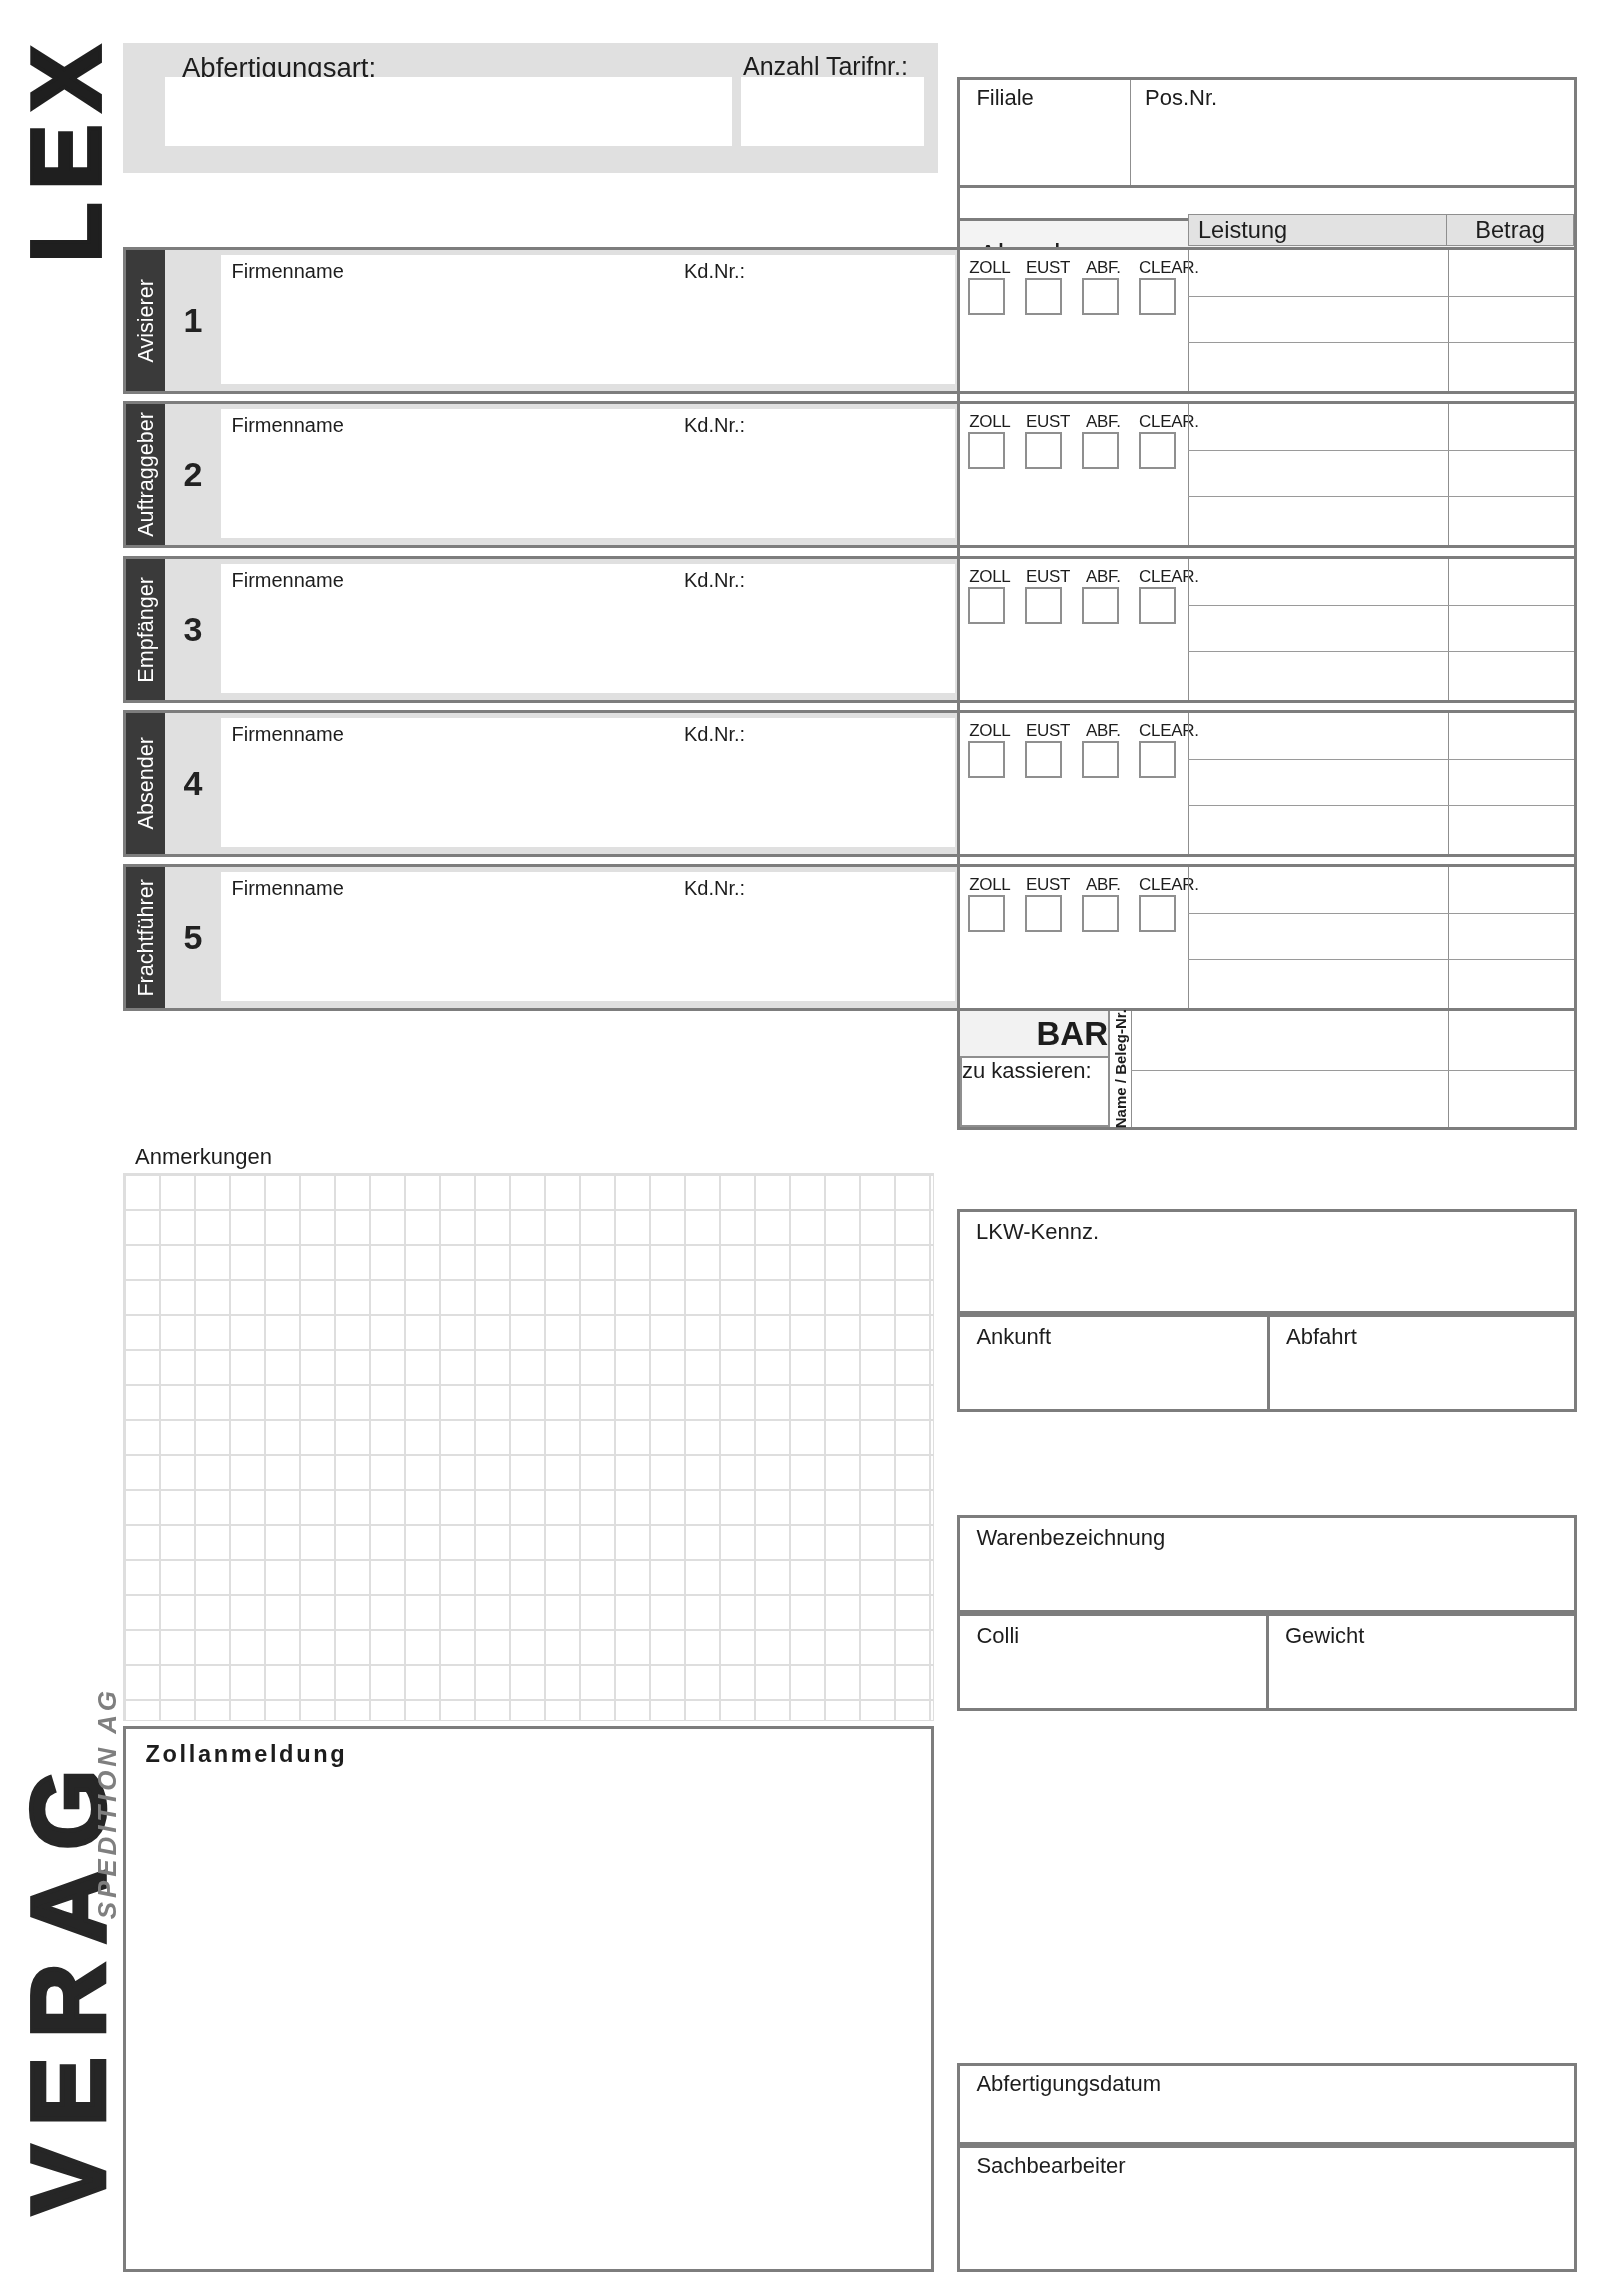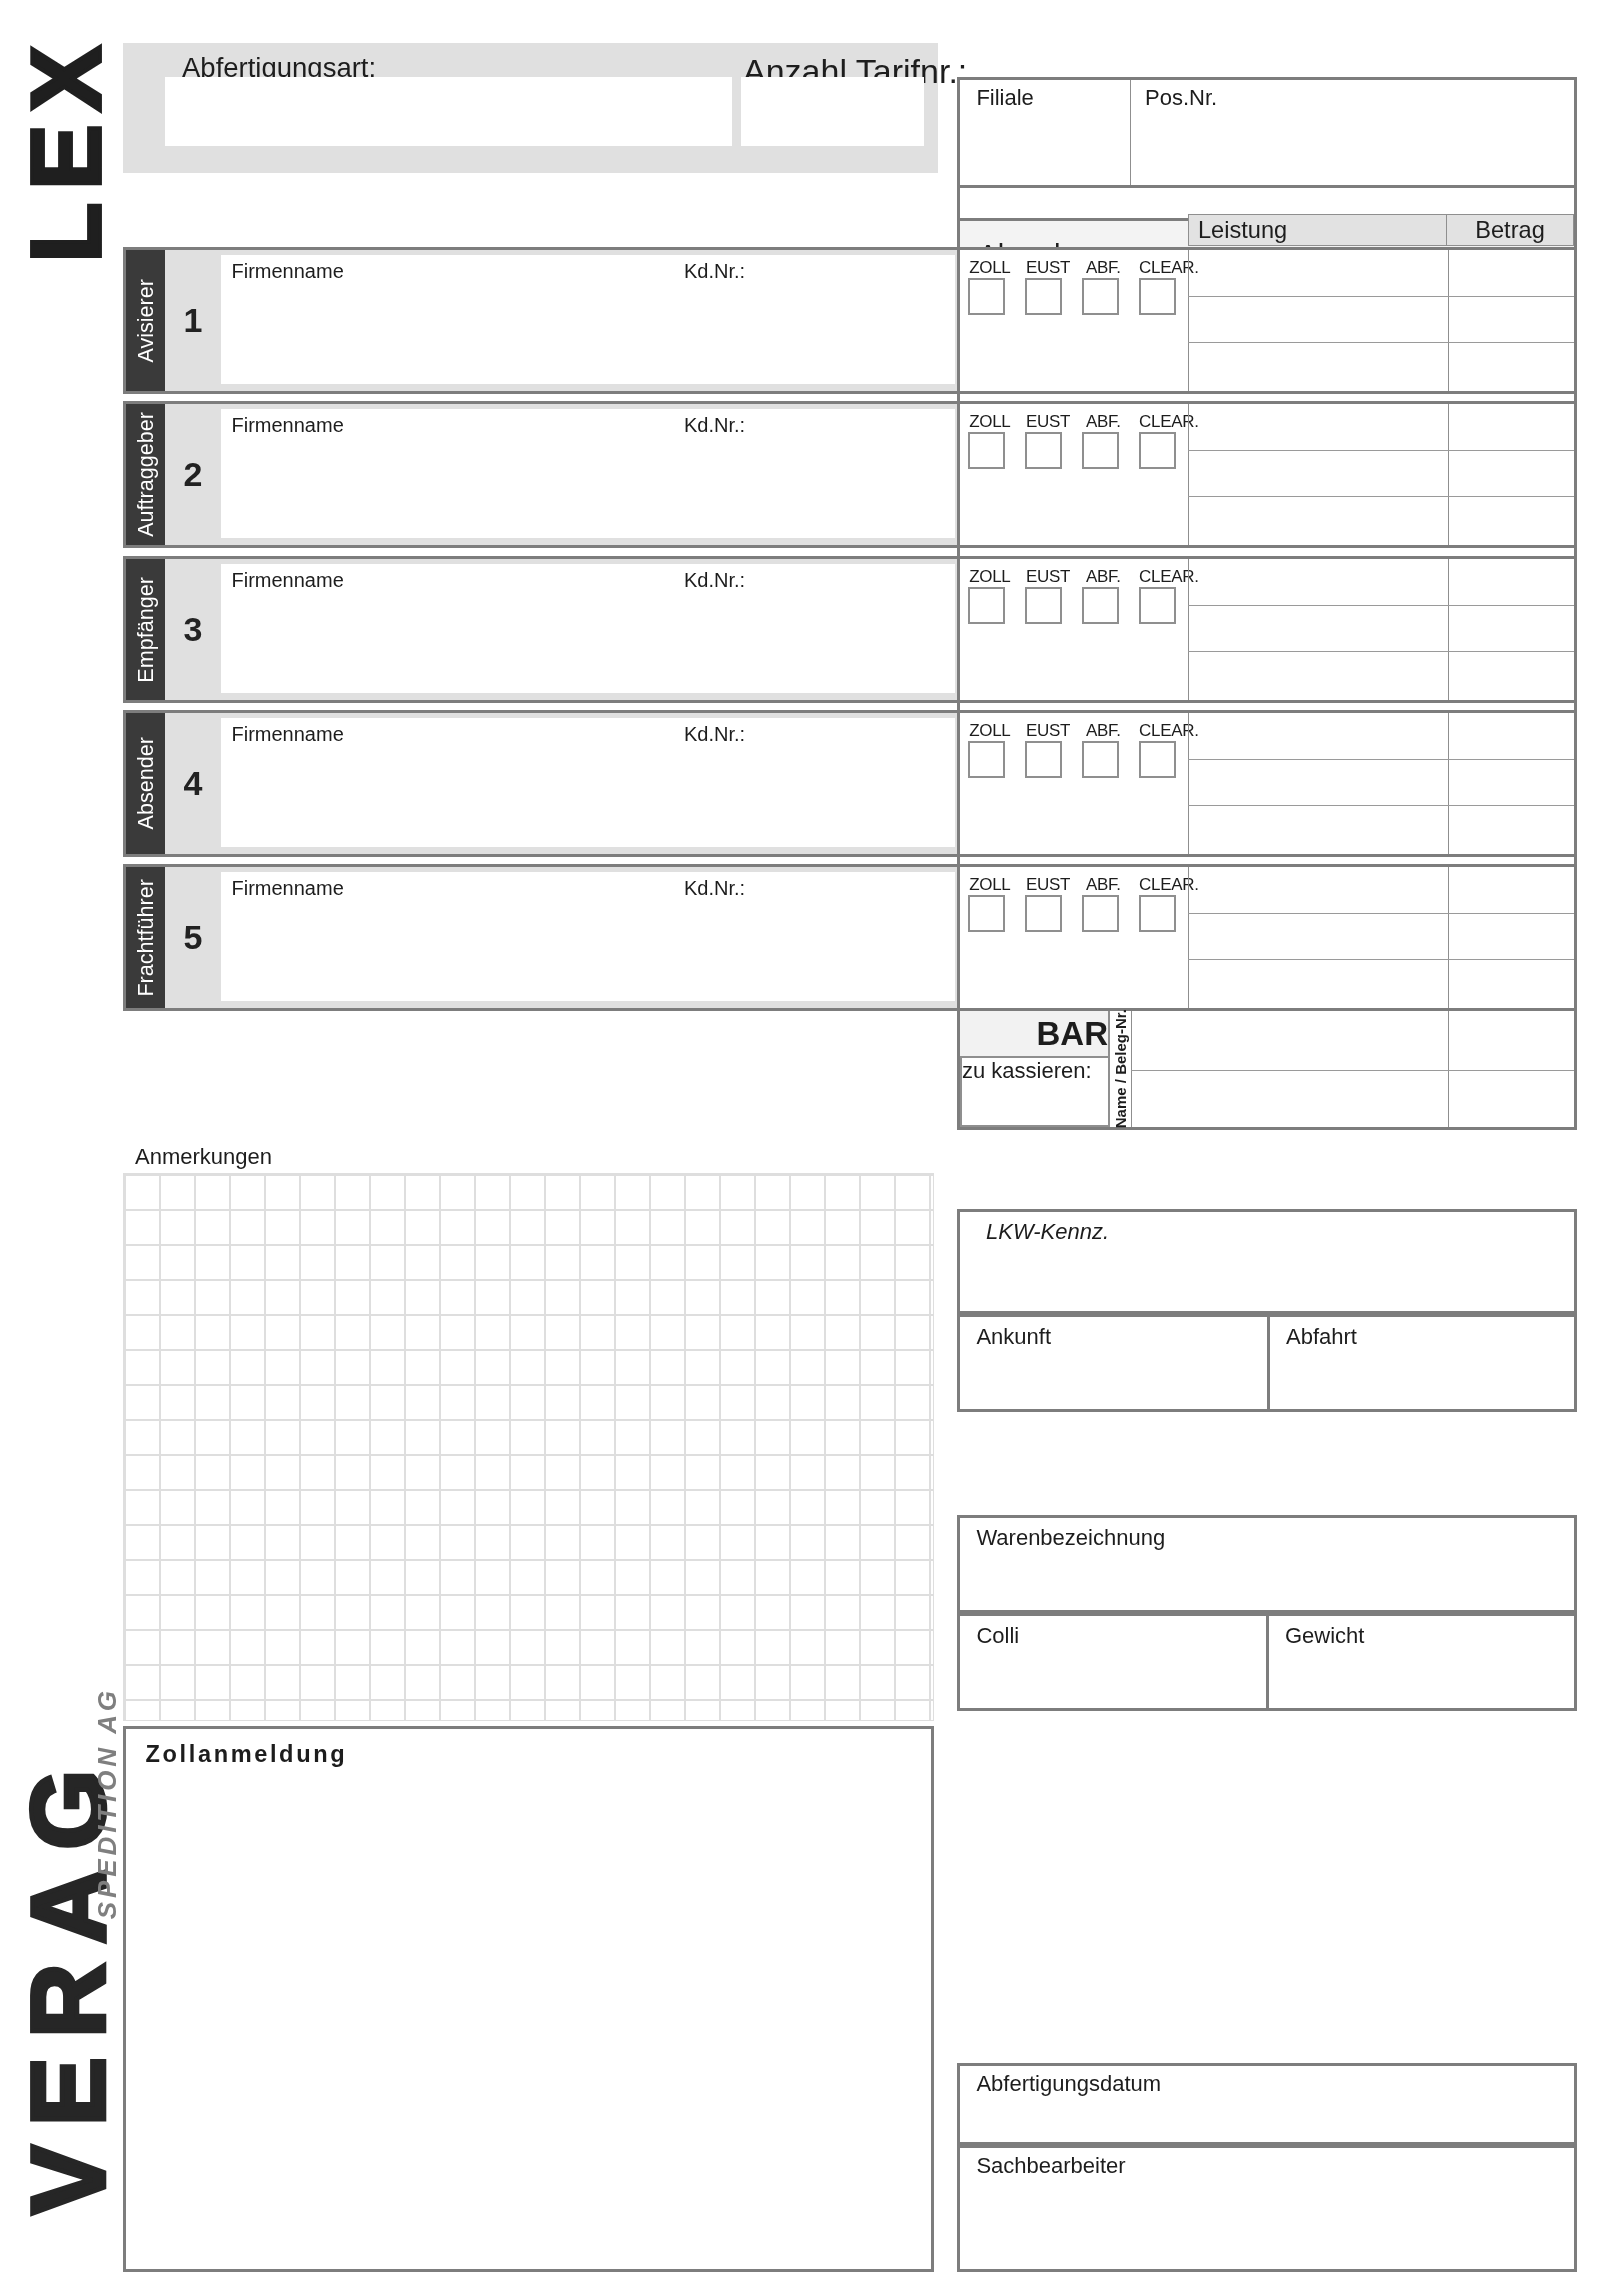--- a/index.html
+++ b/index.html
@@ -67,21 +67,21 @@
 
 <div id="page">
 
   <div class="abs" id="lex-wrap">
     <span class="vtext">LEX</span>
   </div>
 
   <div class="abs" id="hdr-band">
     <div class="lbl biglbl" style="left:59px;">Abfertigungsart:</div>
     <div class="whitein" style="left:42px;top:34px;width:567px;height:69px;"></div>
-    <div class="lbl biglbl" style="left:620px;font-size:34px;">Anzahl Tarifnr.:</div>
+    <div class="lbl biglbl" style="left:620px;font-size:25px;">Anzahl Tarifnr.:</div>
     <div class="whitein" style="left:618px;top:34px;width:183px;height:69px;"></div>
   </div>
 
   <div class="box" style="left:957px;top:41px;width:620px;height:111px;">
     <div class="vdiv" style="left:170px;"></div>
     <div class="lbl" style="left:16.4px;top:5.2px;">Filiale</div>
     <div class="abs" style="left:0;top:26px;width:170px;height:75px;"></div>
     <div class="lbl" style="left:185px;top:5.2px;">Pos.Nr.</div>
     <div class="abs" style="left:171px;top:26px;width:438px;height:75px;"></div>
   </div>
@@ -252,21 +252,21 @@
     <div class="vdiv" style="left:488px;"></div>
     <div class="abs" style="left:171px;top:59px;right:0;height:1.3px;background:#9a9a9a;"></div>
     <div class="abs" style="left:172px;top:0;width:315px;height:116px;"></div>
     <div class="abs" style="left:489px;top:0;width:124px;height:116px;"></div>
   </div>
 
   <div class="lbl" style="left:135px;top:1144px;">Anmerkungen</div>
   <div class="abs" id="grid"></div>
 
   <div class="box" style="left:957px;top:1173px;width:620px;height:105px;">
-    <div class="lbl" style="left:26px;top:6.5px;font-style:italic;">LKW-Kennz.</div>
+    <div class="lbl" style="left:16px;top:6.5px;">LKW-Kennz.</div>
   </div>
   <div class="box" style="left:957px;top:1278px;width:620px;height:98px;">
     <div class="split" style="left:307px;"></div>
     <div class="lbl" style="left:16.4px;top:6.5px;">Ankunft</div>
     <div class="abs" style="left:0;top:0;width:307px;height:92px;"></div>
     <div class="lbl" style="left:326px;top:6.5px;">Abfahrt</div>
     <div class="abs" style="left:310px;top:0;width:304px;height:92px;"></div>
   </div>
 
   <div class="box" style="left:957px;top:1479px;width:620px;height:98px;">

